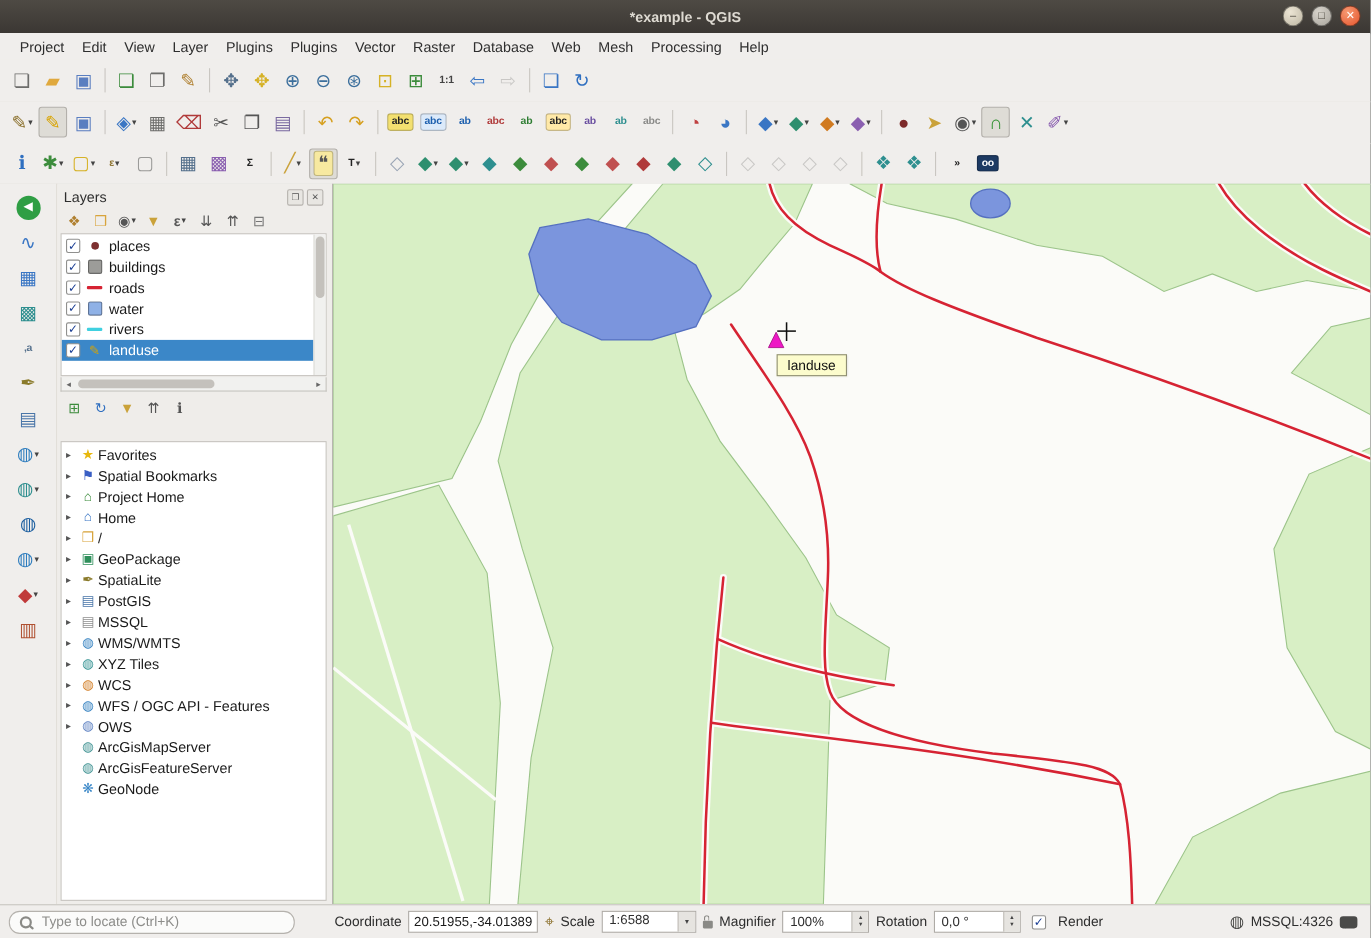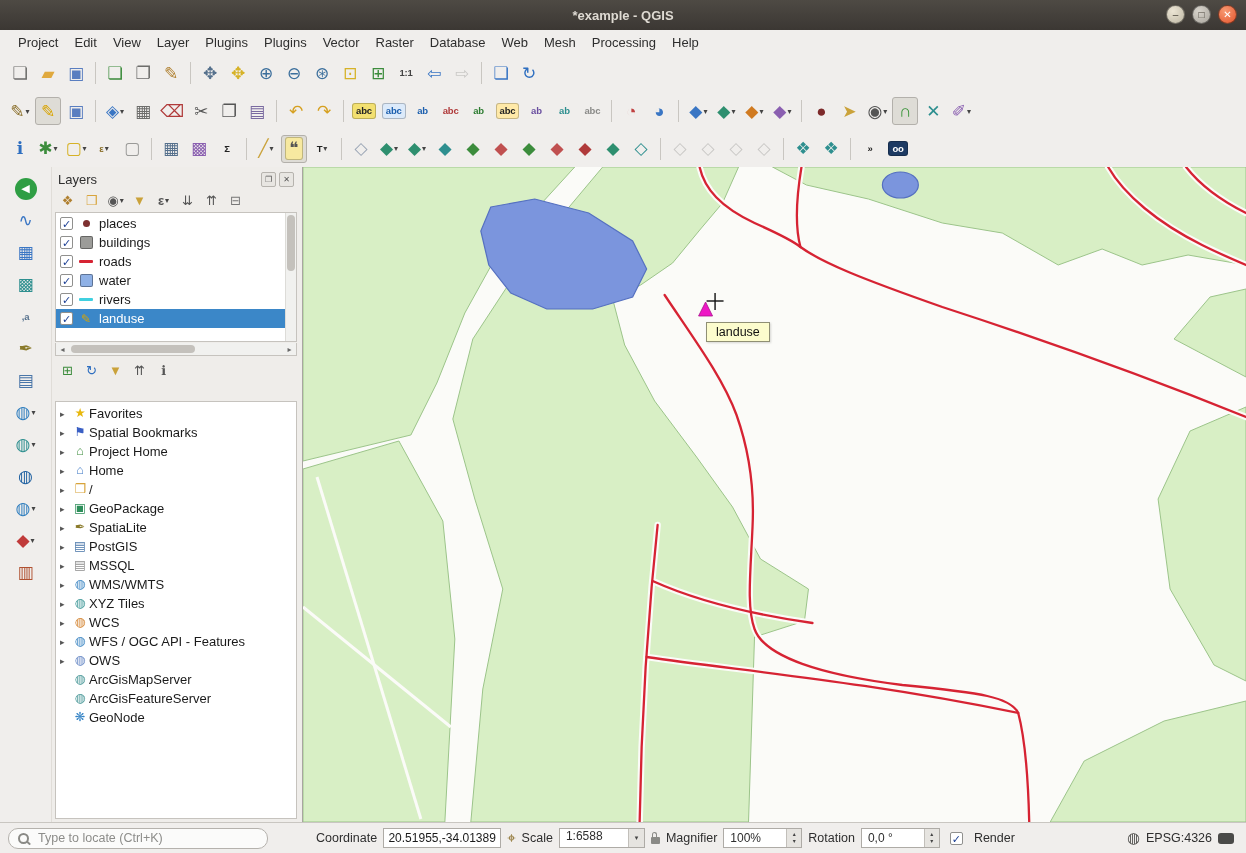--- a/index.html
+++ b/index.html
@@ -98,21 +98,21 @@
     border-top:1px solid #c9c6c1;display:flex;align-items:center;padding:0 8px;gap:6px;
     font-size:12.5px;color:#2e2e2e;box-sizing:border-box;}
   .locate{width:260px;height:21px;flex:none;border:1px solid #b5b2ad;border-radius:10px;background:#fbfbfa;
     display:flex;align-items:center;padding:0 9px;gap:7px;box-sizing:border-box;}
   .mini-mag{width:7px;height:7px;border:2px solid #8a8a86;border-radius:50%;position:relative;flex:none;}
   .mini-mag::after{content:"";position:absolute;width:5px;height:2px;background:#8a8a86;
     right:-4px;bottom:-2px;transform:rotate(40deg);border-radius:1px;}
   .locate input{border:none;outline:none;background:transparent;width:100%;font-family:inherit;
     font-size:12.5px;color:#555;}
   .locate input::placeholder{color:#8d8d8a;opacity:1;}
-  .lbl-coord{margin-left:42px;}
+  .lbl-coord{margin-left:30px;}
   .sb-input{height:20px;background:#fff;border:1px solid #aeaba6;font-family:inherit;font-size:12px;
     text-align:center;color:#1a1a1a;box-sizing:border-box;}
   .coord{width:118px;}
   .ext-icon{color:#8a6f2a;font-size:15px;}
   .ext-icon::before{content:"⌖";}
   .sb-combo{height:20px;background:#fff;border:1px solid #aeaba6;display:flex;align-items:flex-start;
     box-sizing:border-box;}
   .combo-text{padding:0 6px;min-width:56px;font-size:12px;}
   .combo-arrow{width:15px;align-self:stretch;background:#e6e4e0;border-left:1px solid #c2bfba;
     display:flex;align-items:center;justify-content:center;font-size:7px;color:#444;}
@@ -771,17 +771,17 @@
       <span class="spin-arrows"></span>
     </div>
     <span>Rotation</span>
     <div class="sb-spin">
       <span class="spin-text">0,0 °</span>
       <span class="spin-arrows"></span>
     </div>
     <span class="chk sb-chk checked" id="render-chk"></span>
     <span>Render</span>
     <span class="crs-icon"></span>
-    <span>EPSG:4326</span>
+    <span>MSSQL:4326</span>
     <span class="msg-bubble"></span>
   </div>
 
 </div>
 
 </body></html>

